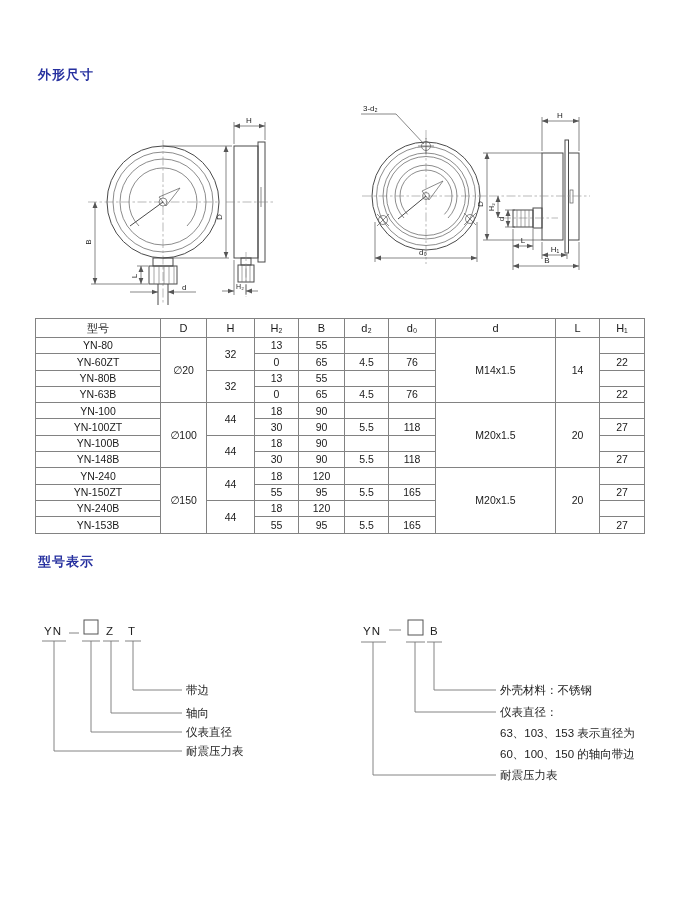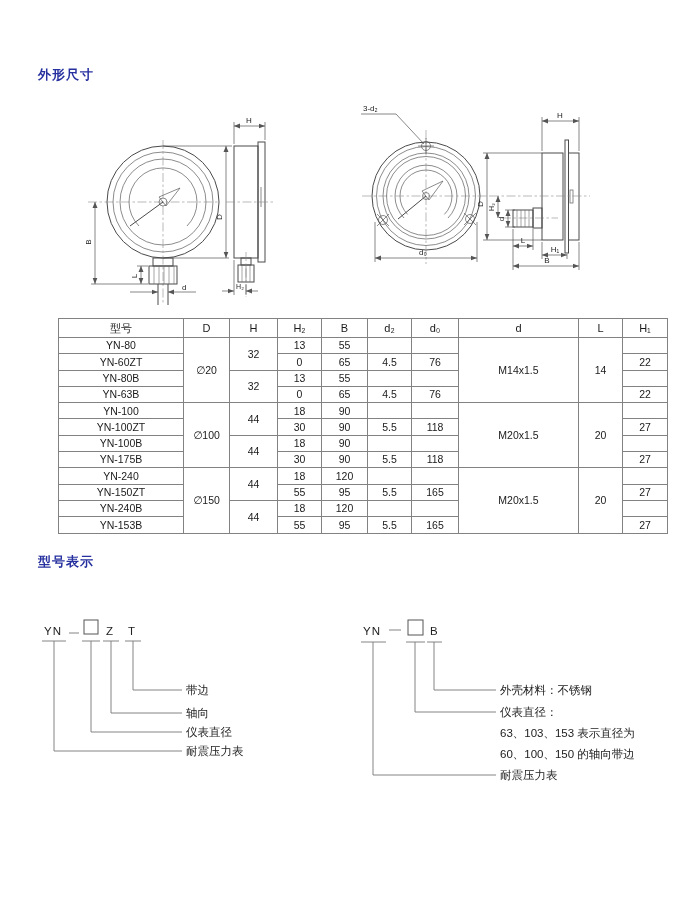--- a/index.html
+++ b/index.html
@@ -15,21 +15,21 @@
   #desig-right{left:352px;top:612px;}
   svg .ln{stroke:#4a4a4a;stroke-width:1;fill:none;}
   svg .thin{stroke:#5a5a5a;stroke-width:0.7;fill:none;}
   svg .dim{stroke:#555;stroke-width:0.7;fill:none;}
   svg .cl{stroke:#8a8a8a;stroke-width:0.6;fill:none;stroke-dasharray:9 2.5 2.5 2.5;}
   svg .hatch{stroke:#6a6a6a;stroke-width:0.6;}
   svg text.dt{font-size:8px;fill:#222;}
   svg text.code{font-size:11.5px;fill:#222;letter-spacing:1px;}
   svg text.lbl{font-size:11.5px;fill:#222;}
   svg .lead{stroke:#777;stroke-width:0.9;fill:none;}
-  .dim-table{position:absolute;left:58px;top:318px;border-collapse:collapse;table-layout:fixed;}
+  .dim-table{position:absolute;left:35px;top:318px;border-collapse:collapse;table-layout:fixed;}
   .dim-table th,.dim-table td{border:1px solid #828282;text-align:center;vertical-align:middle;
       font-size:10.5px;font-weight:normal;padding:0;height:15.3px;line-height:1;white-space:nowrap;}
   .dim-table th{height:18px;font-size:11px;}
 </style>
 </head>
 <body>
 
 <div class="page">
 
   <div class="sec-title" id="title1">外形尺寸</div>
@@ -278,21 +278,21 @@
     <tr>
       <td>YN-100B</td>
       <td rowspan="2">44</td>
       <td>18</td>
       <td>90</td>
       <td></td>
       <td></td>
       <td></td>
     </tr>
     <tr>
-      <td>YN-175B</td>
+      <td>YN-148B</td>
       <td>30</td>
       <td>90</td>
       <td>5.5</td>
       <td>118</td>
       <td>27</td>
     </tr>
     <tr>
       <td>YN-240</td>
       <td rowspan="4">∅150</td>
       <td rowspan="2">44</td>

